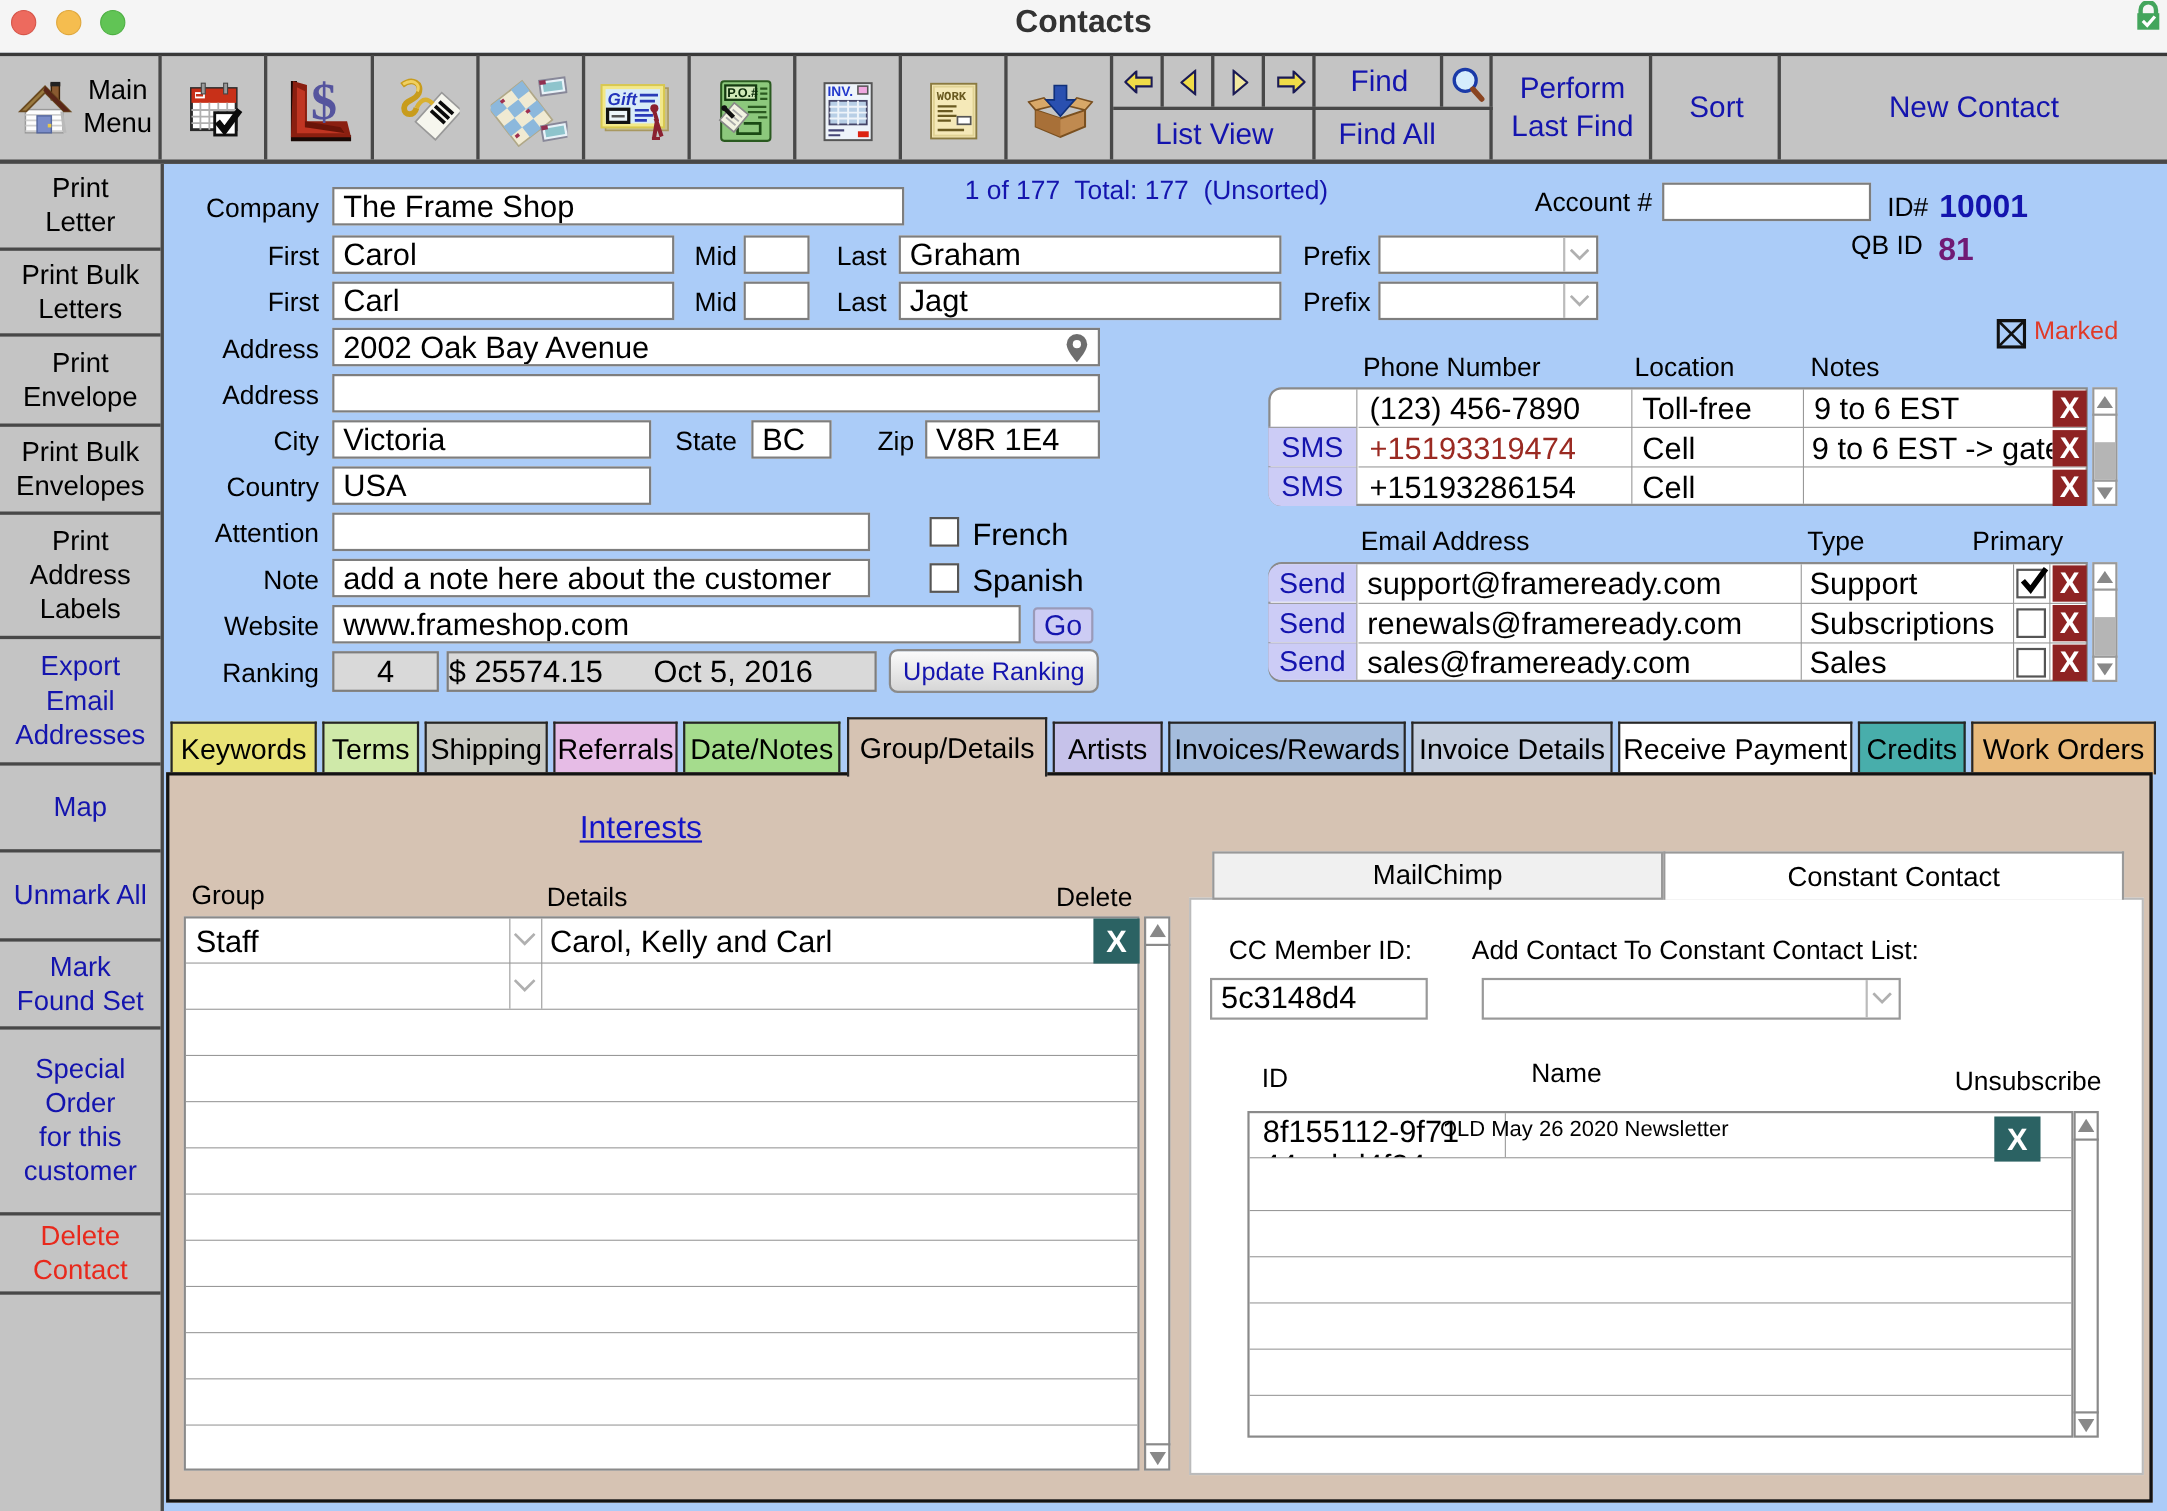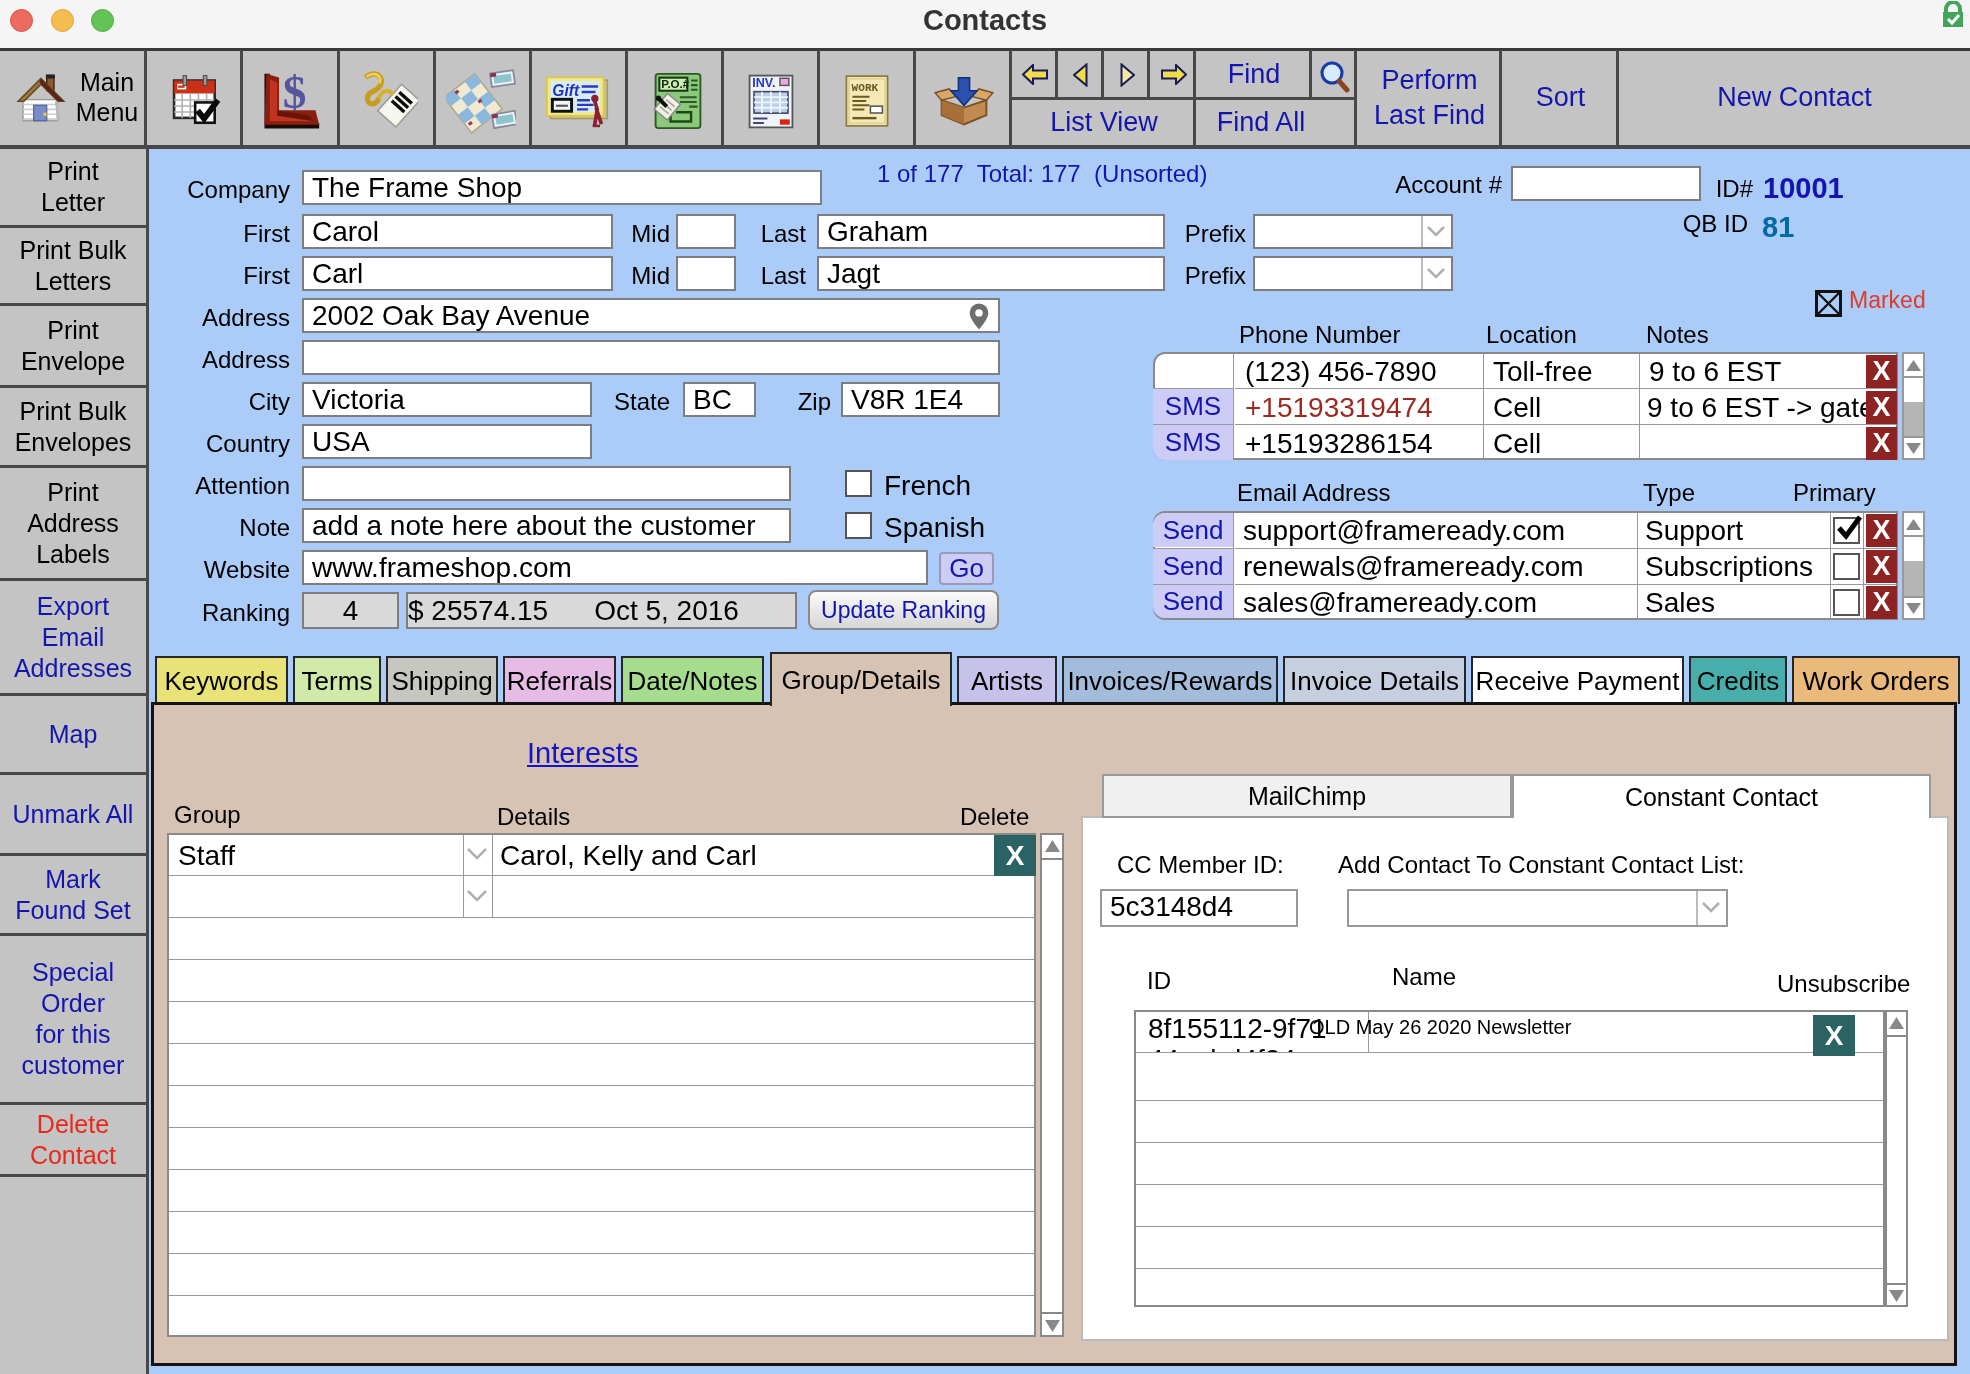--- a/index.html
+++ b/index.html
@@ -335,21 +335,21 @@
 
   <div class="gray-box" style="left:302px; top:592px; width:97px; height:37px; text-align:center; line-height:34px;">4</div>
   <div class="gray-box" style="left:406px; top:592px; width:391px; height:37px; line-height:34px;"><span style="">$ 25574.15</span><span style="margin-left:46px;">Oct 5, 2016</span></div>
   <div class="abs navy" style="left:808px; top:590px; width:191px; height:40px; background:linear-gradient(#fbfbfb,#d6d6d6); border:2px solid #8a8a8a; border-radius:8px; font-size:23px; display:flex; align-items:center; justify-content:center;">Update Ranking</div>
 
   <div class="lbl" style="left:1302px; top:171px; width:200px;">Account #</div>
   <div class="inp" style="left:1511px; top:166px; width:190px; height:35px;"></div>
   <div class="lbl" style="left:1613px; top:175px; width:140px;">ID#</div>
   <div class="abs navy" style="left:1763px; top:172px; font-size:29px; font-weight:bold;">10001</div>
   <div class="lbl" style="left:1608px; top:210px; width:140px;">QB ID</div>
-  <div class="abs" style="left:1762px; top:211px; font-size:29px; font-weight:bold; color:#0369a1;">81</div>
+  <div class="abs" style="left:1762px; top:211px; font-size:29px; font-weight:bold; color:#701a75;">81</div>
 
   <svg class="abs" style="left:1815px; top:290px;" width="27" height="27" viewBox="0 0 27 27">
     <rect x="1.5" y="1.5" width="24" height="24" fill="none" stroke="#111" stroke-width="3"></rect>
     <path d="M3 3 L24 24 M24 3 L3 24" stroke="#111" stroke-width="2.4"></path>
   </svg>
   <div class="abs" style="left:1849px; top:287px; font-size:23px; color:#e03a28;">Marked</div>
 
   <div class="abs" style="left:1239px; top:321px; font-size:24px;">Phone Number</div>
   <div class="abs" style="left:1486px; top:321px; font-size:24px;">Location</div>
   <div class="abs" style="left:1646px; top:321px; font-size:24px;">Notes</div>

